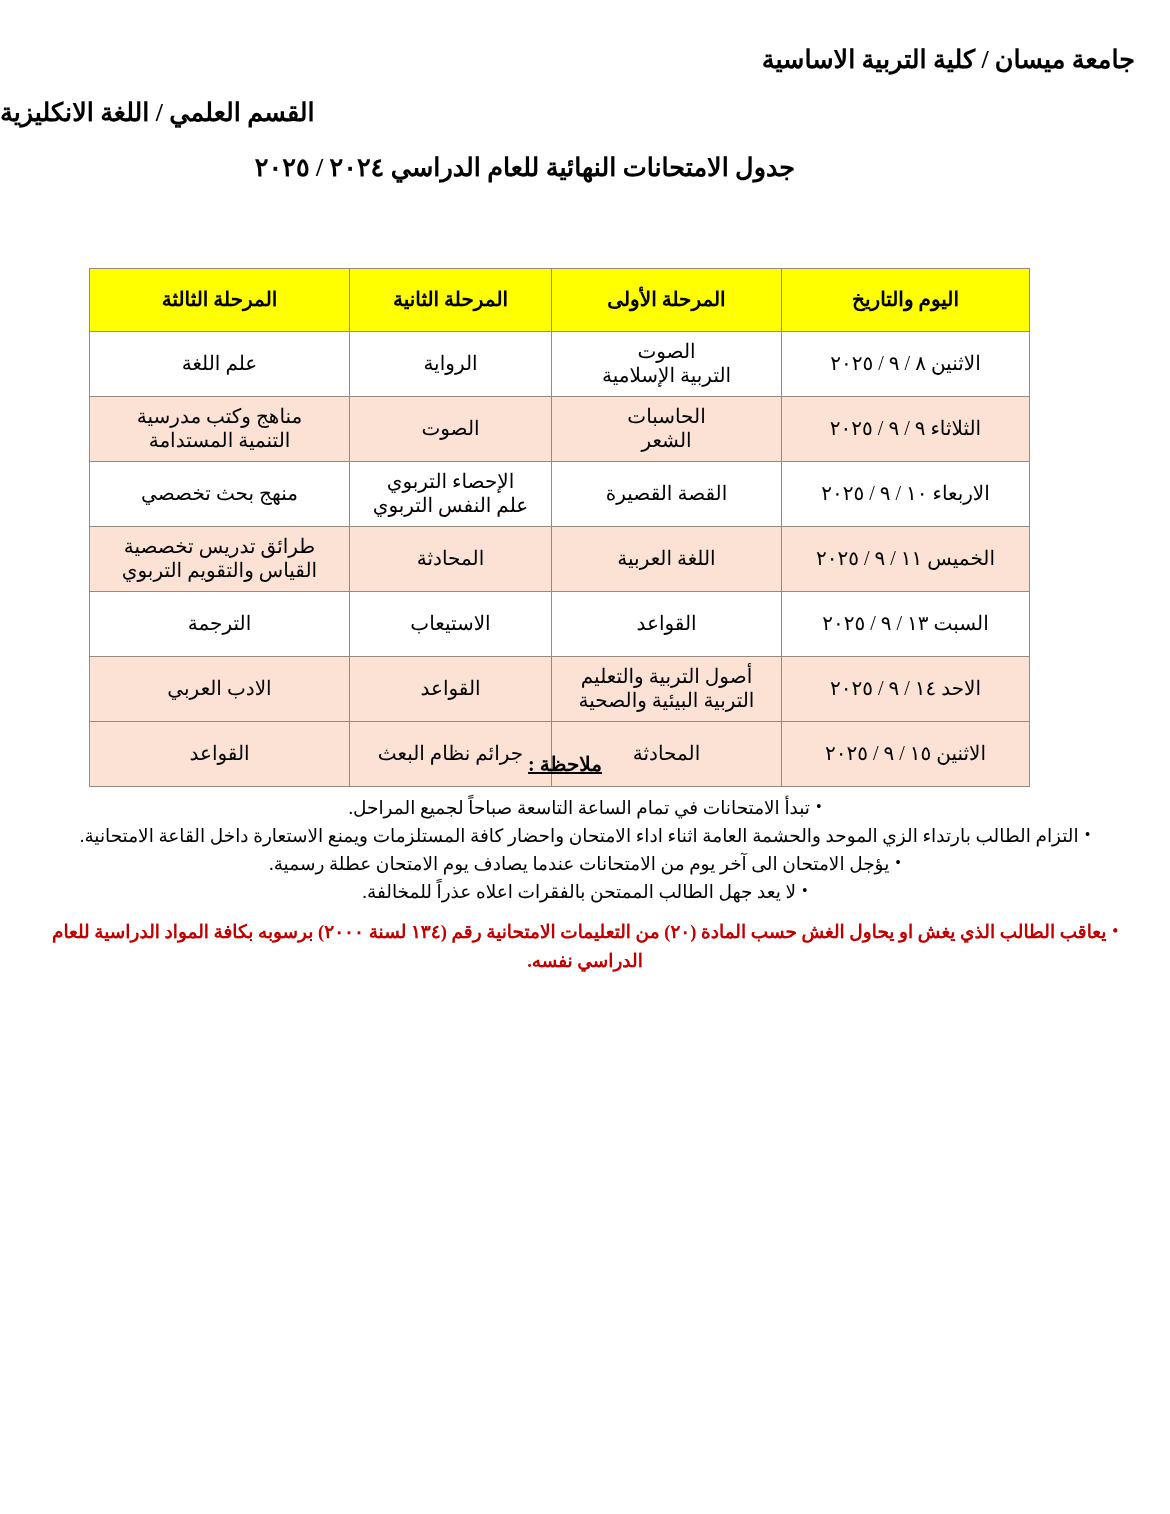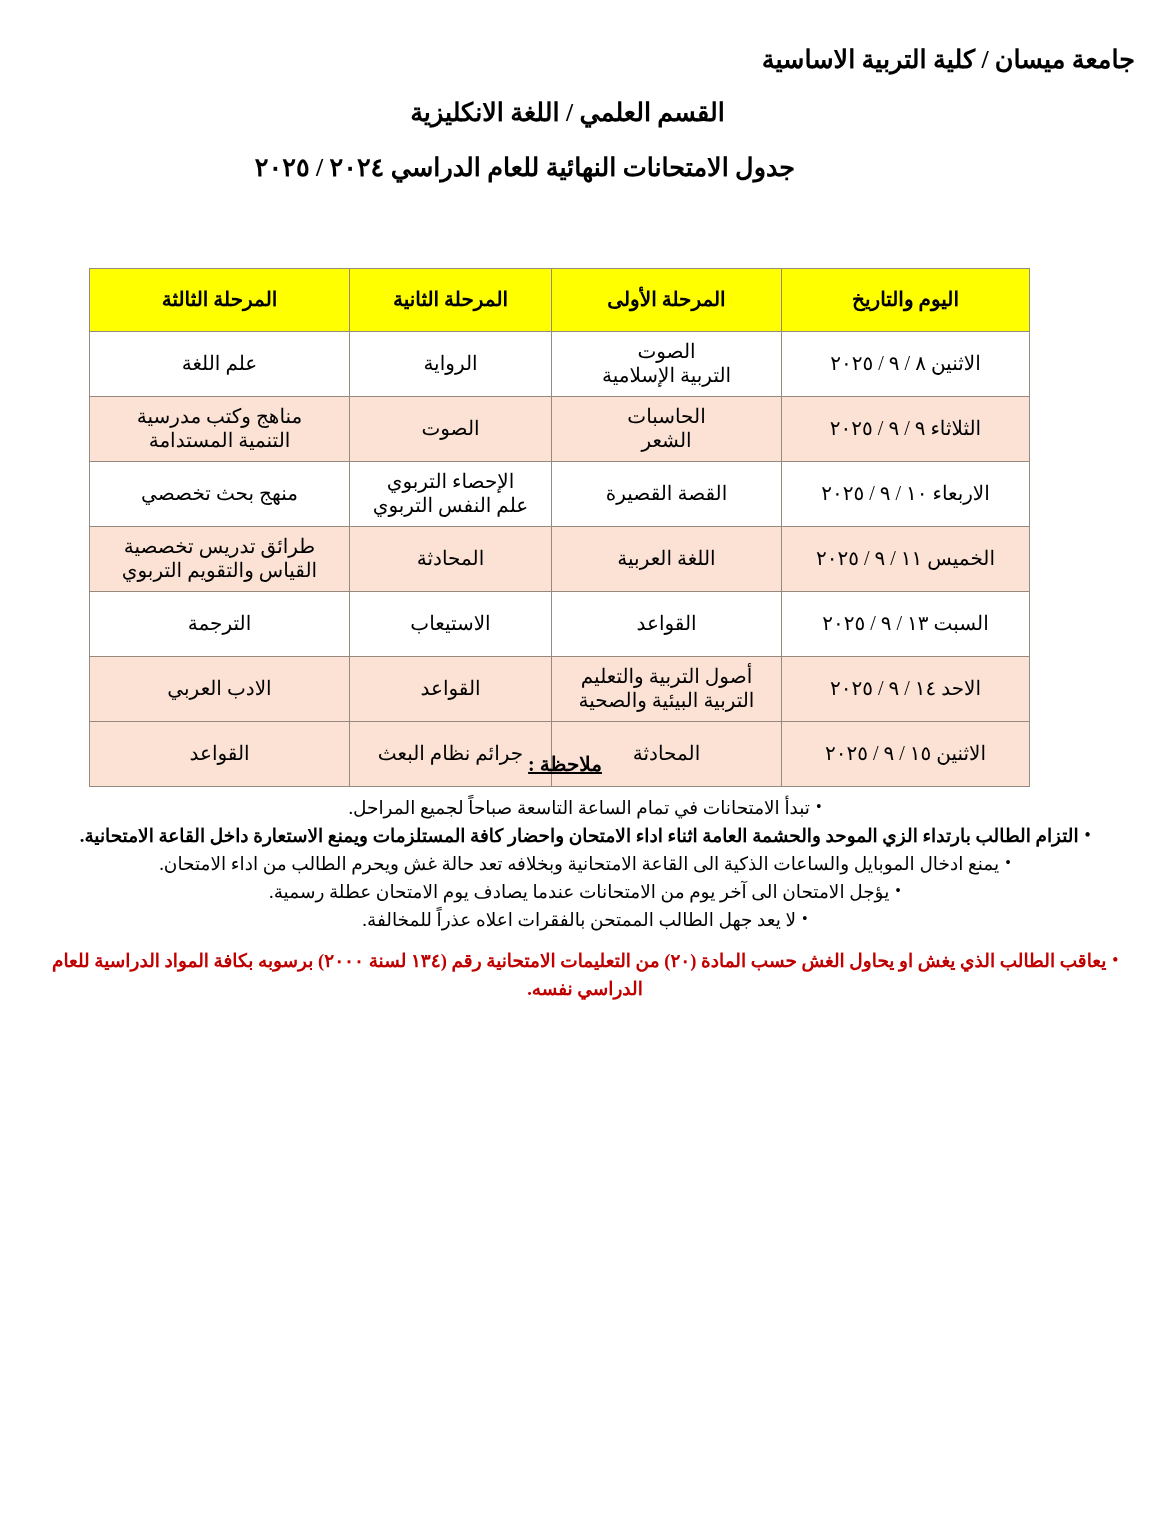--- a/index.html
+++ b/index.html
@@ -28,21 +28,21 @@
     padding-top: 44px;
   }
   .head-line {
     font-weight: bold;
     font-size: 25.5px;
     line-height: 1.22;
     letter-spacing: 0.2px;
     white-space: nowrap;
   }
   .head-line.l1 { text-align: right; padding-right: 35px; }
-  .head-line.l2 { text-align: center; padding-right: 35px; margin-top: 22px; }
+  .head-line.l2 { text-align: left; padding-right: 35px; margin-top: 22px; }
   .head-line.l3 { text-align: center; margin-top: 24px; padding-right: 120px; }
   .head-line.l4 { text-align: center; margin-top: 25px; padding-right: 140px; }
 
   
   .table-wrap {
     position: absolute;
     top: 268px;
     right: 140px;
     width: 896px;
   }
@@ -251,21 +251,20 @@
             </td>
           </tr>
         </tbody>
     </table>
   </div>
 
   <div class="notes">
     <div class="notes-title">ملاحظة :</div>
     <ul class="note-list" id="note-list">
         <li style="color: rgb(0, 0, 0);"><span class="bullet">•</span><span>تبدأ الامتحانات في تمام الساعة التاسعة صباحاً لجميع المراحل.</span></li>
-        <li style="color: rgb(0, 0, 0); font-weight: bold;"><span class="bullet">•</span><span>التزام الطالب بارتداء الزي الموحد والحشمة العامة اثناء اداء الامتحان واحضار كافة المستلزمات ويمنع الاستعارة داخل القاعة الامتحانية.</span></li>
-        <li style="color: rgb(0, 0, 0);"><span class="bullet">•</span><span>يمنع ادخال الموبايل والساعات الذكية الى القاعة الامتحانية وبخلافه تعد حالة غش ويحرم الطالب من اداء الامتحان.</span></li>
+        <li style="color: rgb(0, 0, 0);"><span class="bullet">•</span><span>التزام الطالب بارتداء الزي الموحد والحشمة العامة اثناء اداء الامتحان واحضار كافة المستلزمات ويمنع الاستعارة داخل القاعة الامتحانية.</span></li>
         <li style="color: rgb(0, 0, 0);"><span class="bullet">•</span><span>يؤجل الامتحان الى آخر يوم من الامتحانات عندما يصادف يوم الامتحان عطلة رسمية.</span></li>
         <li style="color: rgb(0, 0, 0);"><span class="bullet">•</span><span>لا يعد جهل الطالب الممتحن بالفقرات اعلاه عذراً للمخالفة.</span></li>
         <li class="red-note" style="color: rgb(192, 0, 0);"><span class="bullet">•</span><span>يعاقب الطالب الذي يغش او يحاول الغش حسب المادة (٢٠) من التعليمات الامتحانية رقم (١٣٤ لسنة ٢٠٠٠) برسوبه بكافة المواد الدراسية للعام الدراسي نفسه.</span></li>
       </ul>
   </div>
 
 </div>
 
 </body></html>

